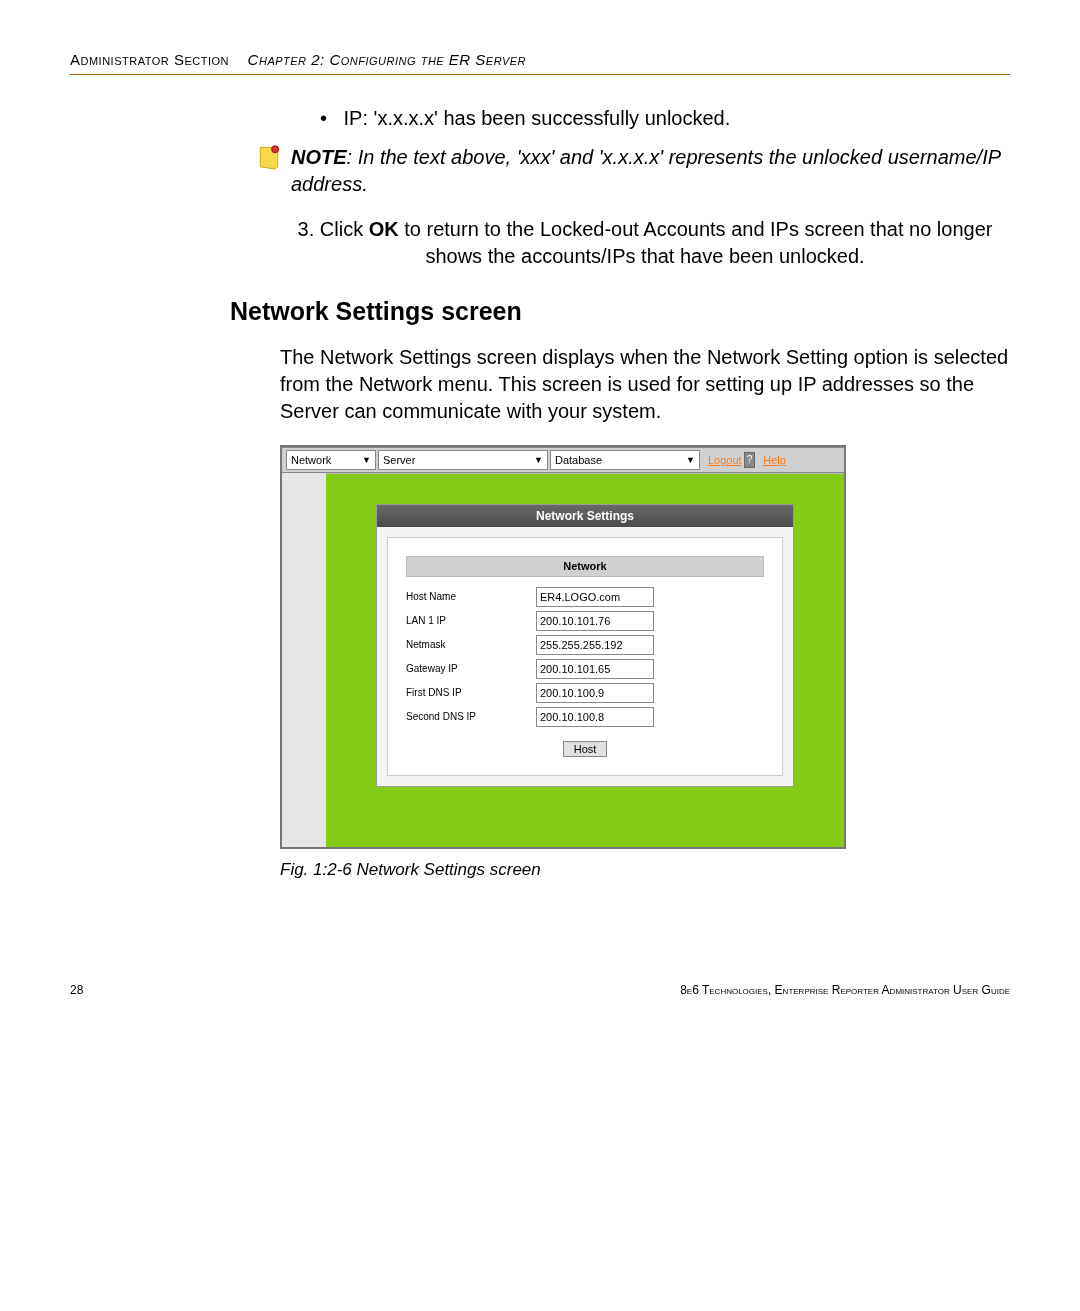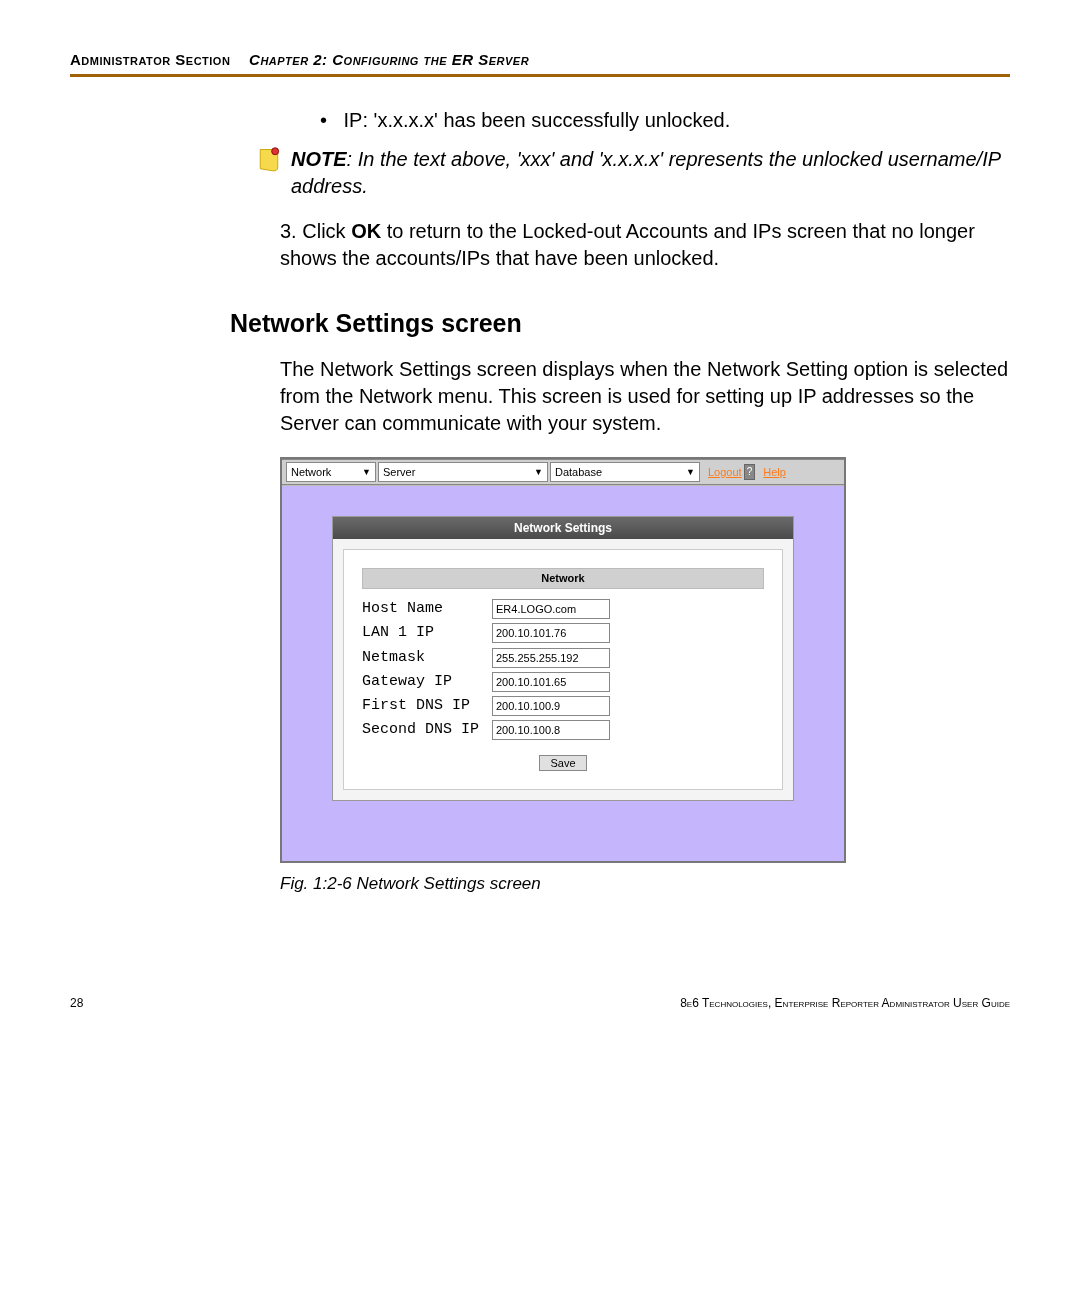--- a/index.html
+++ b/index.html
@@ -9,42 +9,41 @@
     padding: 50px 70px 40px 70px;
     color: #000;
     font-size: 20px;
     line-height: 1.35;
     width: 1080px;
     box-sizing: border-box;
   }
   .page-header {
     font-size: 15px;
     letter-spacing: 0.5px;
-    border-bottom: 3px solid #a16207;
+    border-bottom: 1px solid #a16207;
     padding-bottom: 4px;
     margin-bottom: 30px;
     font-variant: small-caps;
-    font-weight: bold;
   }
   .page-header .chapter { font-style: italic; }
   .bullet-block { margin-left: 250px; margin-bottom: 12px; }
   .bullet-block .dot { display:inline-block; width:18px; }
   .note-row {
     display: flex;
     align-items: flex-start;
     margin-left: 185px;
     margin-bottom: 18px;
     gap: 8px;
   }
   .note-icon {
     width: 28px; height: 28px; flex-shrink:0;
   }
   .note-text { font-style: italic; }
   .note-text b { font-weight: bold; }
-  .step-block { margin-left: 210px; margin-bottom: 35px; }
+  .step-block { margin-left: 210px; margin-bottom: 25px; text-align: center; }
   .step-block b { font-weight: bold; }
   .section-heading {
     font-size: 25px;
     font-weight: bold;
     margin-left: 160px;
     margin-bottom: 15px;
   }
   .section-para { margin-left: 210px; margin-bottom: 20px; }
   .figure-caption {
     margin-left: 210px;
@@ -83,21 +82,21 @@
     padding:0 4px 0 4px;
     margin-right:2px;
     font-size:11px;
   }
   .menu-sel .arrow {
     margin-left:auto;
     font-size:9px;
   }
   .menu-link { color:#ff7a1a; font-size:11px; margin-left:6px; text-decoration:underline; cursor:pointer;}
   .help-badge { background:#888; color:#fff; border:1px solid #666; padding:0 2px; font-size:10px; margin:0 2px;}
-  .app-canvas { background:#c4b5fd; padding:30px 50px 60px 50px; border-top:1px solid #bbb;}
+  .app-canvas { background:#84cc16; padding:30px 50px 60px 50px; border-top:1px solid #bbb;margin-left:44px;}
   .panel-outer {
     border:1px solid #999;
     background:#f4f4f4;
   }
   .panel-title {
     background: linear-gradient(#6a6a6a,#4a4a4a);
     color:#fff;
     text-align:center;
     font-size:12px;
     padding:3px 0;
@@ -107,21 +106,21 @@
   .sub-title {
     background:#d0d0d0;
     text-align:center;
     font-weight:bold;
     font-size:11px;
     padding:2px 0;
     border:1px solid #bbb;
     margin-bottom:10px;
   }
   .form-row { display:flex; align-items:center; margin:4px 0; }
-  .form-row label { width:130px; font-size:15px;font-family:Liberation Mono, monospace; }
+  .form-row label { width:130px; font-size:10px; }
   .form-row input {
     border:1px solid #888;
     background:#fff;
     font-size:11px;
     padding:1px 3px;
     width:110px;
     height:16px;
   }
   .save-row { text-align:center; margin-top:14px;}
   .save-btn {
@@ -219,21 +218,21 @@
         <div class="form-row">
           <label>First DNS IP</label>
           <input value="200.10.100.9" style="">
         </div>
         <div class="form-row">
           <label>Second DNS IP</label>
           <input value="200.10.100.8" style="">
         </div>
 
         <div class="save-row">
-          <button class="save-btn">Save</button>
+          <button class="save-btn">Host</button>
         </div>
       </div>
     </div>
   </div>
 </div>
 
 <div class="figure-caption">Fig. 1:2-6  Network Settings screen</div>
 
 <div class="page-footer">
   <span class="pn">28</span>

